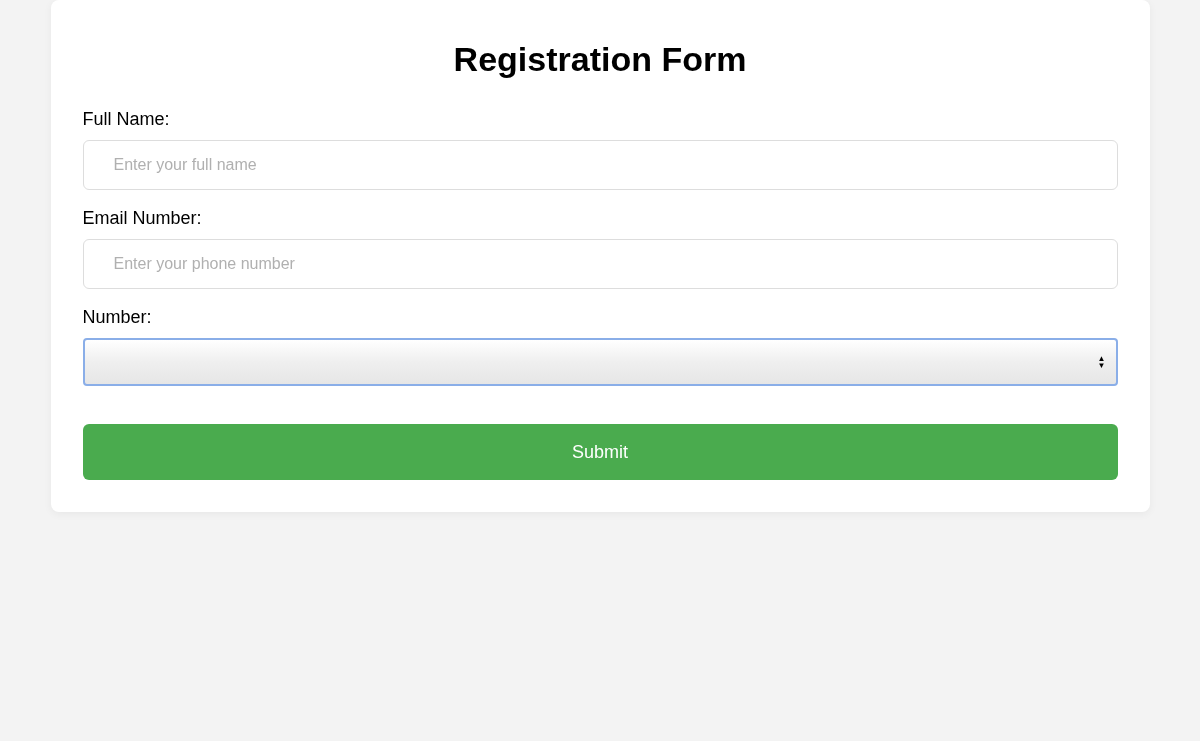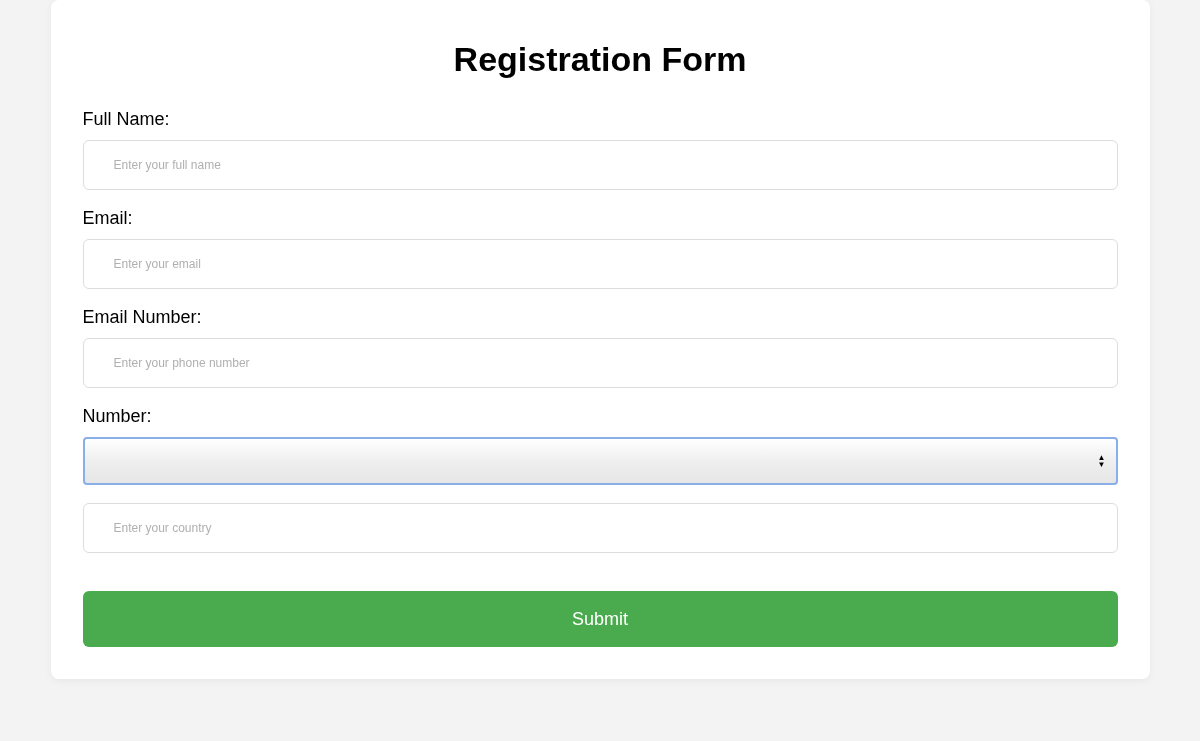--- a/index.html
+++ b/index.html
@@ -37,21 +37,21 @@
       display: block;
       font-size: 18px;
       font-weight: 400;
       color: #000;
       margin-bottom: 10px;
     }
     .text-input {
       width: 100%;
       height: 50px;
       padding: 12px 30px;
-      font-size: 12px;
+      font-size: 16px;
       border: 1px solid #ddd;
       border-radius: 6px;
       background: #fff;
       color: #a21caf;
     }
     .text-input::placeholder {
       color: #b0b0b0;
     }
     .select-wrap {
       position: relative;
@@ -99,39 +99,34 @@
 <body>
 
 <div class="card">
   <h1 class="title">Registration Form</h1>
 
   <div class="form-group">
     <label class="label">Full Name:</label>
     <input type="text" class="text-input" placeholder="Enter your full name" style="">
   </div>
 
-  <div class="form-group">
-    <label class="label">Email:</label>
-    <input type="email" class="text-input" placeholder="Enter your email" style="">
-  </div>
 
   <div class="form-group">
     <label class="label">Email Number:</label>
     <input type="tel" class="text-input" placeholder="Enter your phone number" style="">
   </div>
 
   <div class="form-group">
     <label class="label">Number:</label>
     <div class="select-wrap">
       <select class="select-input" id="gender-select"><option value="Male">Male</option><option value="Female">Female</option><option value="Other">Other</option></select>
       <span class="select-arrows">
         <span>▲</span>
         <span>▼</span>
       </span>
     </div>
   </div>
 
   <div class="form-group">
-    <input type="text" class="text-input" placeholder="Enter your country" style="">
   </div>
 
   <button class="submit-btn">Submit</button>
 </div>
 
 </body></html>

